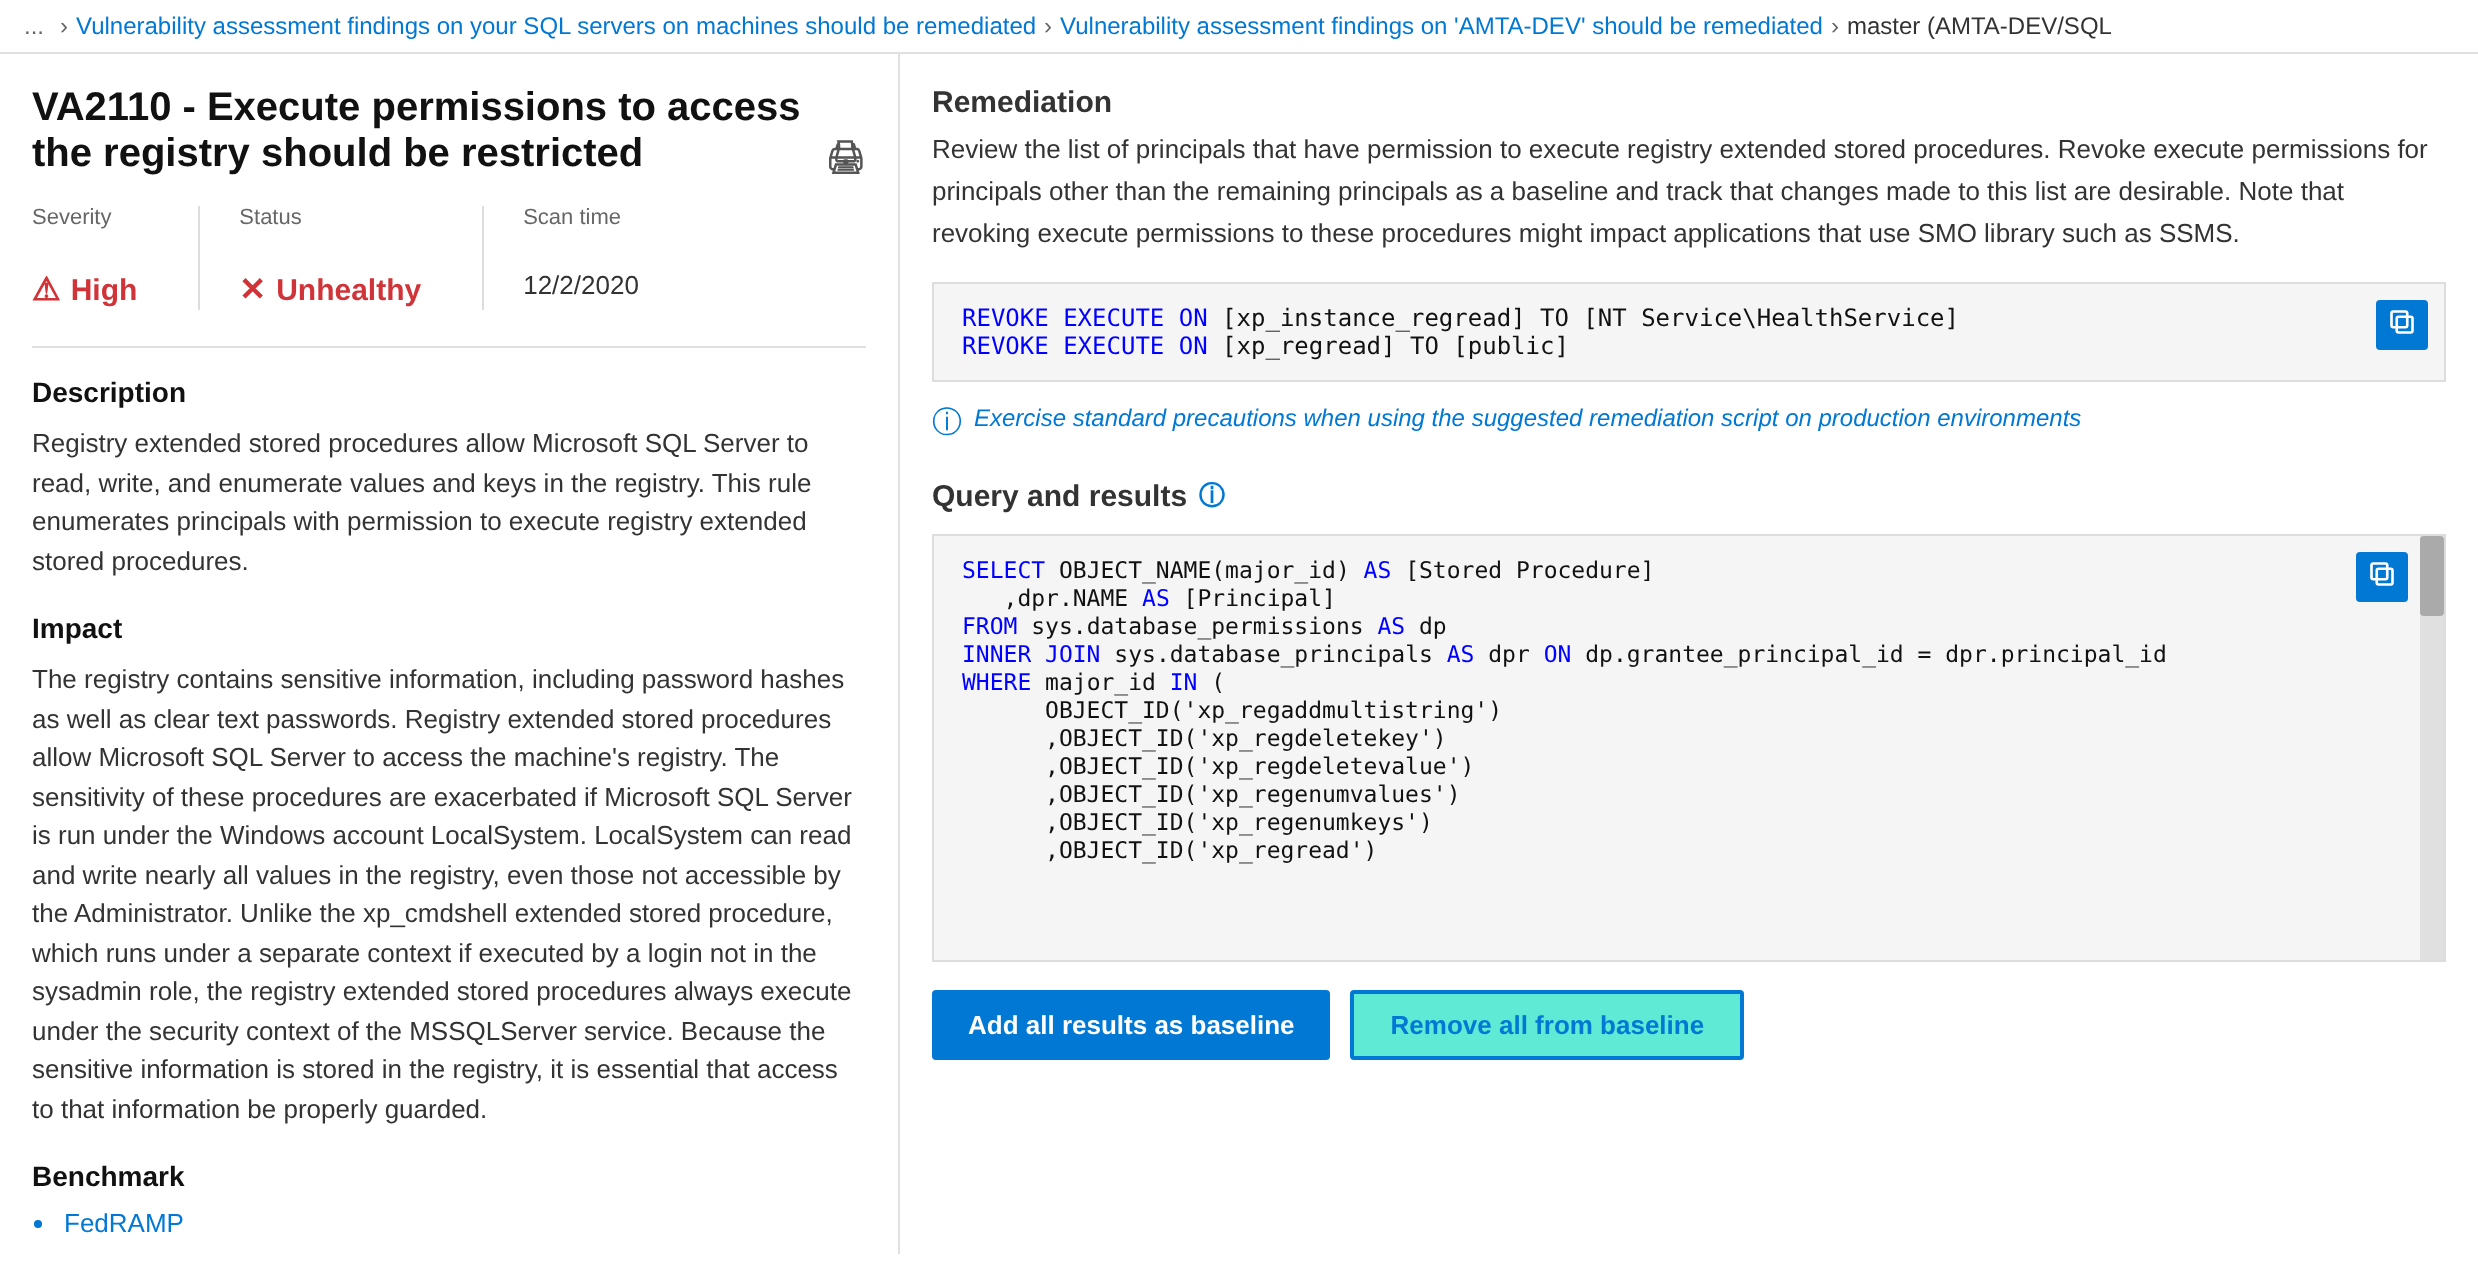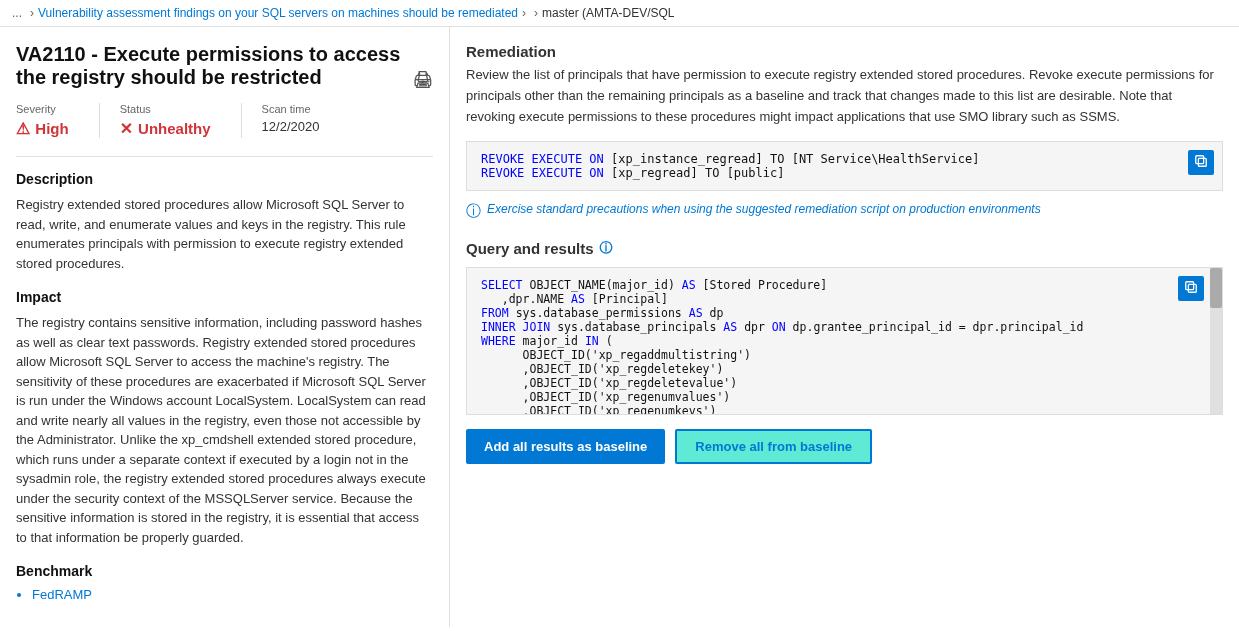--- a/index.html
+++ b/index.html
@@ -17,21 +17,21 @@
 
     .left-panel { width: 450px; min-width: 450px; padding: 16px 16px 0 16px; border-right: 1px solid #e0e0e0; overflow-y: auto; }
     .right-panel { flex: 1; padding: 16px; overflow-y: auto; }
 
     .page-title { font-size: 20px; font-weight: 600; color: #111; margin-bottom: 14px; display: flex; align-items: flex-end; gap: 10px; }
     .print-icon { color: #555; font-size: 16px; cursor: pointer; }
 
     .meta-row { display: flex; gap: 0; margin-bottom: 18px; }
     .meta-block { padding-right: 30px; }
     .meta-block:not(:last-child) { border-right: 1px solid #ddd; margin-right: 20px; }
-    .meta-label { font-size: 11px; color: #666; margin-bottom: 4px; }
+    .meta-label { font-size: 11px; color: #666; margin-bottom: 20px; }
     .meta-value { display: flex; align-items: center; gap: 5px; font-weight: 600; font-size: 14px; }
     .status-dot-high { color: #d13438; font-size: 16px; }
     .status-dot-unhealthy { color: #d13438; font-size: 16px; }
     .meta-value-text-high { color: #d13438; font-weight: 700; font-size: 15px; text-align: center; }
     .meta-value-text-unhealthy { color: #d13438; font-weight: 700; font-size: 15px; }
     .meta-value-text-date { color: #333; font-weight: 400; font-size: 13px; }
 
     .section-title { font-size: 14px; font-weight: 600; color: #111; margin-bottom: 8px; }
     .section-body { font-size: 13px; color: #333; line-height: 1.5; margin-bottom: 16px; }
 
@@ -55,21 +55,21 @@
 
     .info-bar { display: flex; align-items: flex-start; gap: 6px; margin-bottom: 18px; }
     .info-icon { color: #0078d4; font-size: 15px; margin-top: 1px; flex-shrink: 0; }
     .info-text { font-style: italic; color: #0078d4; font-size: 12px; line-height: 1.4; }
 
     .query-title { font-size: 15px; font-weight: 700; margin-bottom: 10px; display: flex; align-items: center; gap: 6px; }
     .query-info-icon { color: #0078d4; font-size: 13px; cursor: pointer; }
 
     .query-block {
       background: #f5f5f5; border: 1px solid #ddd; padding: 10px 14px; font-family: 'Consolas', monospace; font-size: 11.5px; color: #111;
-      position: relative; height: 148px; overflow: hidden; margin-bottom: 14px;
+      position: relative; height: 214px; overflow: hidden; margin-bottom: 14px;
     }
     .query-block-inner { padding-right: 30px; overflow: hidden; }
     .query-scroll-track { position: absolute; right: 0; top: 0; bottom: 0; width: 12px; background: #e0e0e0; }
     .query-scroll-thumb { position: absolute; right: 0; top: 0; width: 12px; height: 40px; background: #aaa; border-radius: 2px; }
 
     .button-row { display: flex; gap: 10px; margin-top: 4px; }
     .btn-primary {
       background: #0078d4; color: #fff; border: none; padding: 8px 18px; font-size: 13px; font-weight: 600; cursor: pointer; border-radius: 2px;
     }
     .btn-outline {
@@ -79,20 +79,21 @@
     .keyword { color: #0000ff; }
   </style>
 </head>
 <body>
 
 <div class="breadcrumb-bar">
   <span class="ellipsis">...</span>
   <span class="breadcrumb-sep">›</span>
   <span class="breadcrumb-item">Vulnerability assessment findings on your SQL servers on machines should be remediated</span>
   <span class="breadcrumb-sep">›</span>
+  <span class="breadcrumb-item">Vulnerability assessment findings on 'AMTA-DEV' should be remediated</span>
   <span class="breadcrumb-sep">›</span>
   <span class="breadcrumb-last">master (AMTA-DEV/SQL</span>
 </div>
 
 <div class="main-container">
 
   <div class="left-panel">
     <div class="page-title">
       <span>VA2110 - Execute permissions to access the registry should be restricted</span>
       <span class="print-icon">🖨</span>

